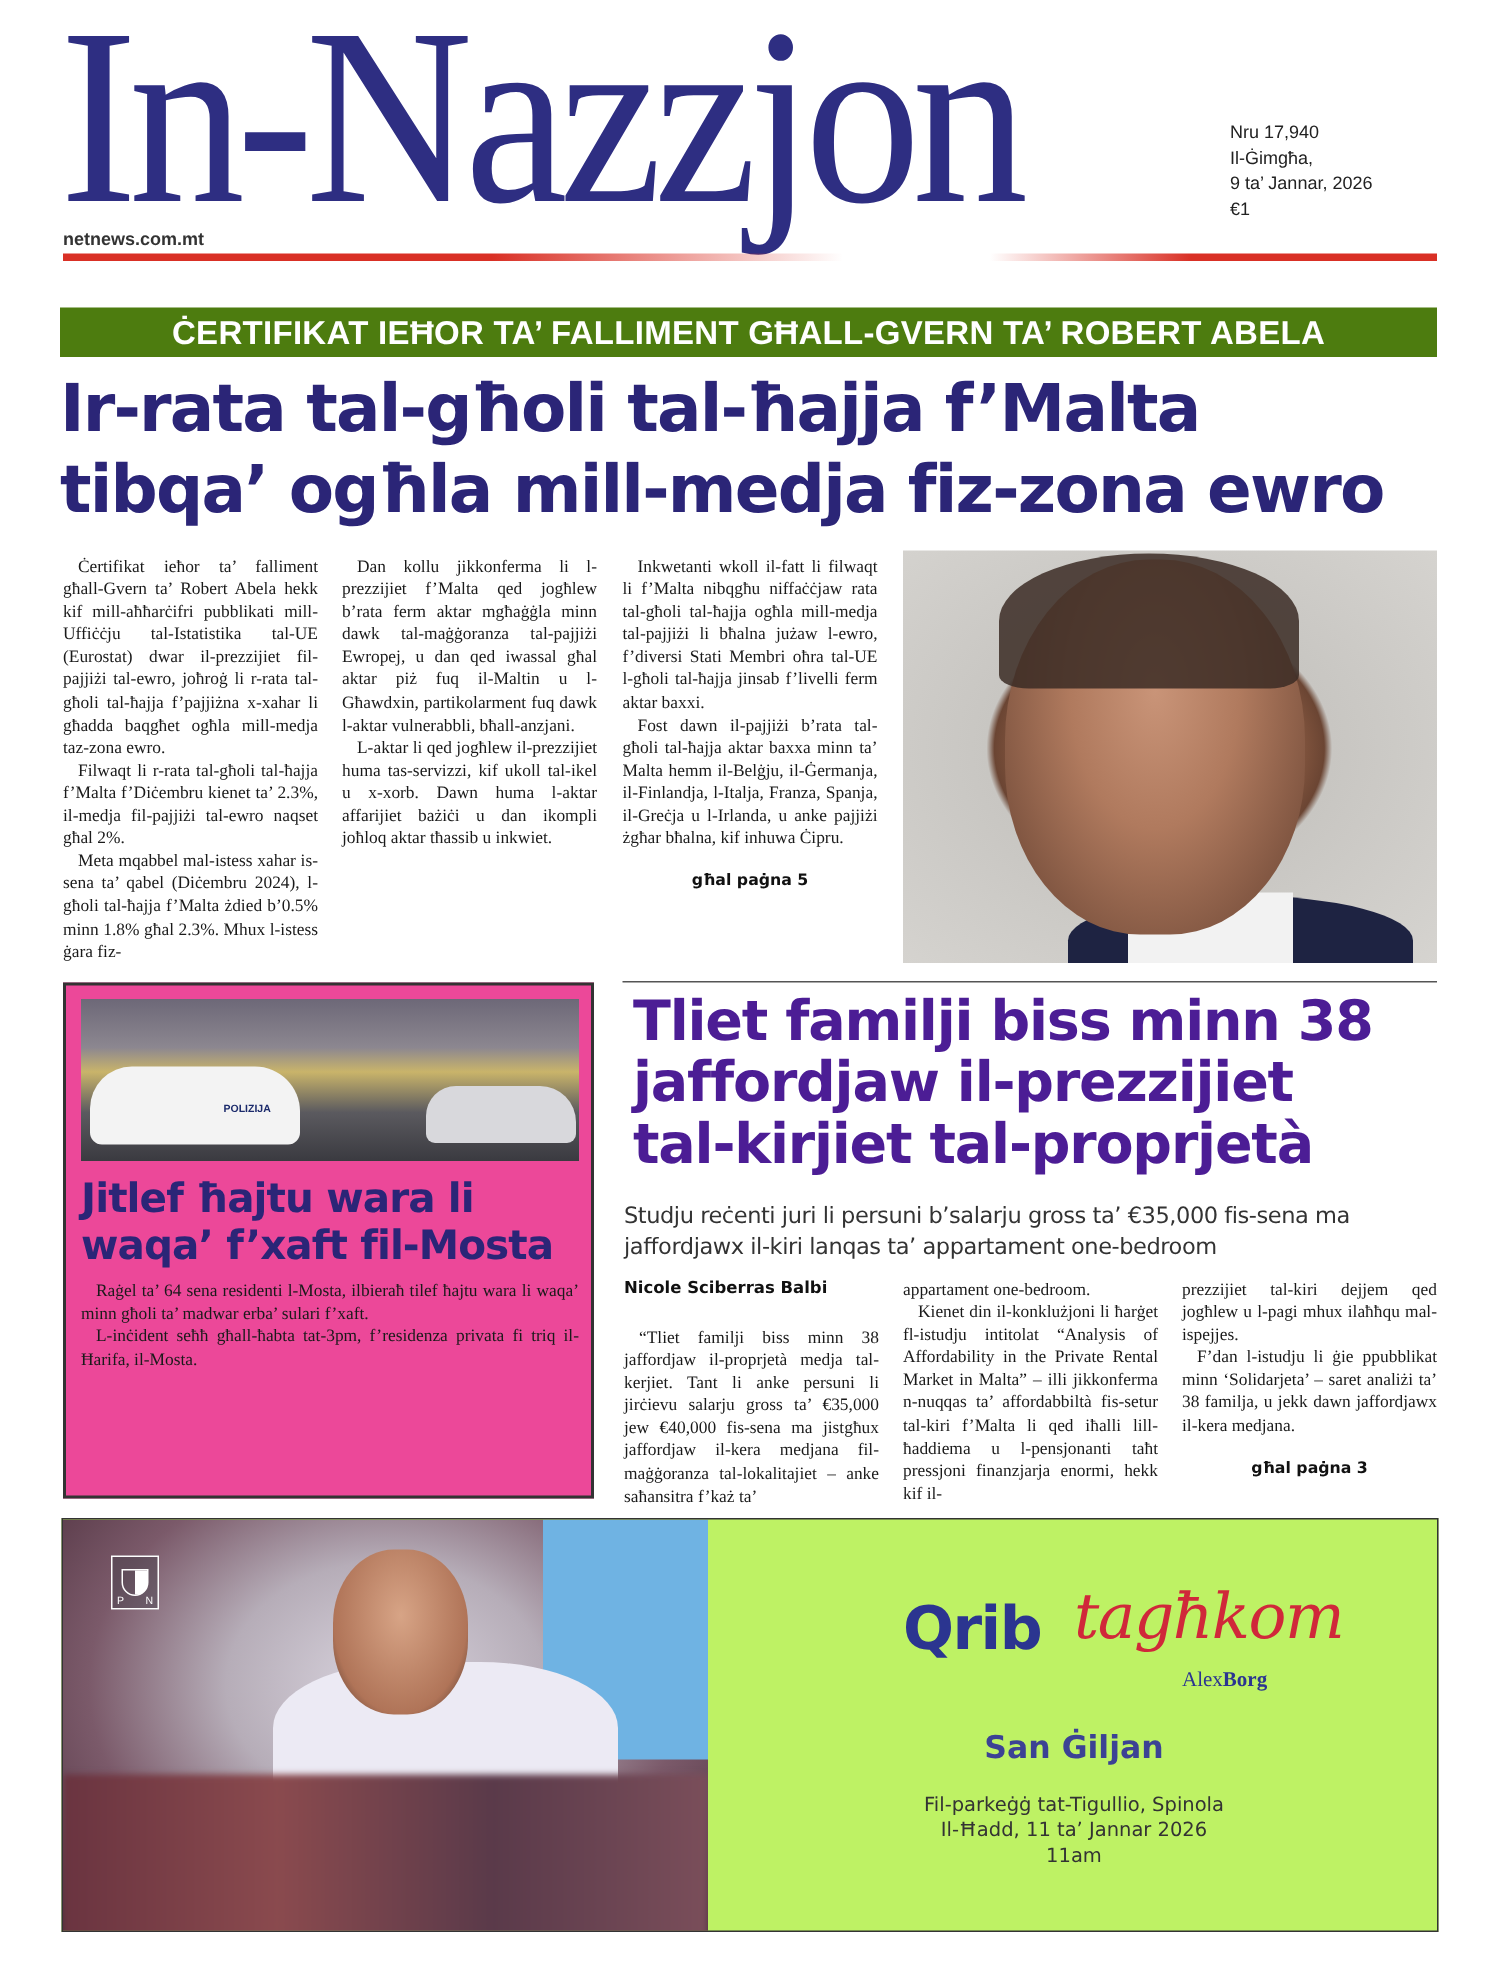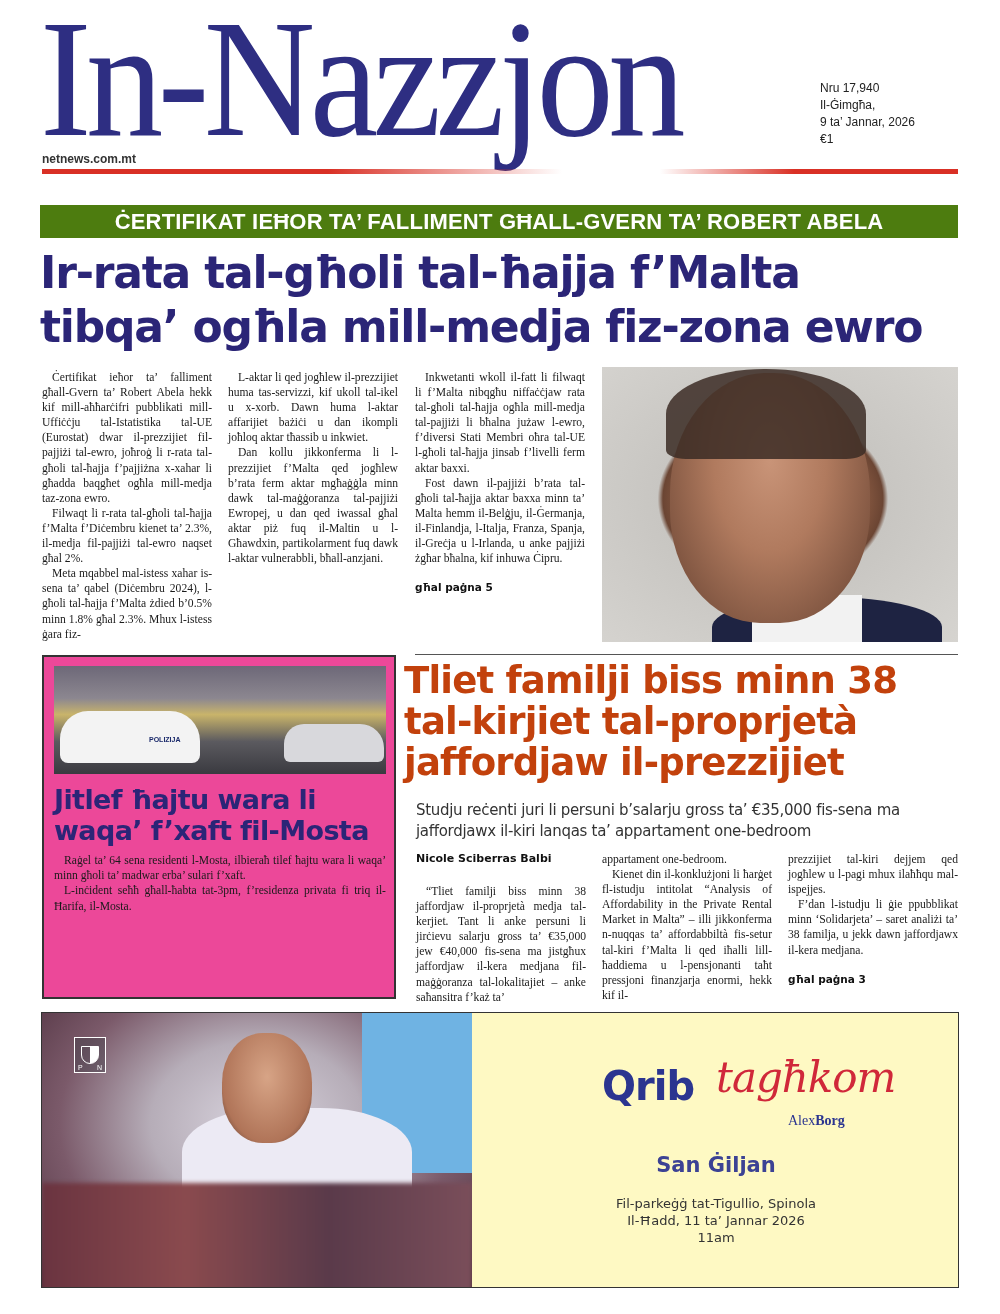--- a/index.html
+++ b/index.html
@@ -26,21 +26,21 @@
     color: #fff; font-family: "Liberation Sans", sans-serif; font-weight: bold; font-size: 22px; line-height: 33px;
     text-align: center; letter-spacing: 0.2px; white-space: nowrap; overflow: hidden; }
 
   .main-headline { position: absolute; left: 40px; top: 246px; width: 930px;
     font-family: "DejaVu Sans", sans-serif; font-weight: bold; font-size: 44px; line-height: 54px;
     color: #2b2577; letter-spacing: -1.2px; }
 
   
   .col { position: absolute; font-family: "Liberation Serif", serif; font-size: 11.6px; line-height: 15.1px; text-align: justify; color: #1a1a1a; }
   .col p { text-indent: 10px; }
-  .go-page { font-family: "DejaVu Sans", sans-serif; font-weight: bold; font-size: 10.5px; color: #111; text-align: left; }
+  .go-page { font-family: "DejaVu Sans", sans-serif; font-weight: bold; font-size: 10.5px; color: #111; text-align: center; }
 
   .photo-abela { position: absolute; left: 602px; top: 367px; width: 356px; height: 275px; overflow: hidden;
     background: radial-gradient(ellipse at 48% 48%, #b88466 0%, #a06a4e 28%, #6b4533 42%, #c8c6c2 44%, #d6d4d0 100%); }
   .abela-head { position: absolute; left: 68px; top: 6px; width: 200px; height: 250px; border-radius: 48% 48% 45% 45%;
     background: radial-gradient(ellipse at 50% 35%, #c99478 0%, #b07a5e 40%, #7e5440 80%); }
   .abela-hair { position: absolute; left: 64px; top: 2px; width: 200px; height: 90px; border-radius: 50% 50% 10% 10%;
     background: #3b2c24; opacity: 0.85; }
   .abela-suit { position: absolute; left: 110px; top: 230px; width: 230px; height: 60px; background: #1e2342; border-radius: 50% 50% 0 0; }
   .abela-shirt { position: absolute; left: 150px; top: 228px; width: 110px; height: 60px; background: #f2f2f2; }
 
@@ -52,28 +52,28 @@
     background: linear-gradient(to bottom, #6d6878 0%, #8c8790 30%, #c9b46a 45%, #5b5a5f 70%, #3a3a40 100%); }
   .car1 { position: absolute; left: 6px; top: 45px; width: 140px; height: 52px; background: #f3f3f3; border-radius: 28px 30px 8px 8px; }
   .car1-label { position: absolute; left: 95px; top: 70px; font-family: "Liberation Sans", sans-serif; font-weight: bold; font-size: 7px; color: #1b2a6b; }
   .car2 { position: absolute; left: 230px; top: 58px; width: 100px; height: 38px; background: #d8d8dc; border-radius: 20px 24px 6px 6px; }
   .mosta-headline { position: absolute; left: 10px; top: 127px; width: 340px; font-family: "DejaVu Sans", sans-serif; font-weight: bold;
     font-size: 27px; line-height: 31px; color: #2b2577; letter-spacing: -0.6px; }
   .mosta-body { position: absolute; left: 10px; top: 196px; width: 332px; font-size: 11.6px; line-height: 15.2px; text-align: justify; }
   .mosta-body p { text-indent: 10px; }
 
   
-  .rent-headline { position: absolute; left: 404px; top: 660px; width: 560px; font-family: "DejaVu Sans", sans-serif; font-weight: bold;
-    font-size: 37px; line-height: 41px; color: #c2410c; letter-spacing: -0.8px; }
+  .rent-headline { position: absolute; left: 422px; top: 660px; width: 560px; font-family: "DejaVu Sans", sans-serif; font-weight: bold;
+    font-size: 37px; line-height: 41px; color: #4c1d95; letter-spacing: -0.8px; }
   .rent-standfirst { position: absolute; left: 416px; top: 800px; width: 550px; font-family: "DejaVu Sans", sans-serif; font-size: 15px;
     line-height: 21px; color: #333; letter-spacing: -0.3px; }
   .byline { position: absolute; left: 416px; top: 852px; font-family: "DejaVu Sans", sans-serif; font-weight: bold; font-size: 11px; color: #111; }
 
   
-  .ad { position: absolute; left: 41px; top: 1012px; width: 918px; height: 276px; border: 1px solid #333; background: #fef9c3; overflow: hidden; }
+  .ad { position: absolute; left: 41px; top: 1012px; width: 918px; height: 276px; border: 1px solid #333; background: #bef264; overflow: hidden; }
   .ad-photo { position: absolute; left: 0; top: 0; width: 430px; height: 276px; overflow: hidden;
     background: radial-gradient(ellipse at 50% 40%, #d9d4de 0%, #b6adb8 35%, #7b5a6a 65%, #4a2c3a 100%); }
   .ad-photo .screen { position: absolute; left: 320px; top: 0; width: 110px; height: 160px; background: #6fb3e3; }
   .ad-photo .person { position: absolute; left: 180px; top: 20px; width: 90px; height: 110px; border-radius: 45%; background: radial-gradient(ellipse at 50% 40%, #d7a486 0%, #b07458 70%, #3a2a24 100%); }
   .ad-photo .shirt { position: absolute; left: 140px; top: 95px; width: 230px; height: 110px; border-radius: 40% 40% 10% 10%; background: #eceaf4; }
   .ad-photo .crowd { position: absolute; left: 0; top: 170px; width: 430px; height: 110px; background: linear-gradient(to right, #6a3440, #8a4a4e, #5a3a4a, #7a4e5a); filter: blur(2px); }
   .pn-logo { position: absolute; left: 32px; top: 24px; width: 32px; height: 36px; border: 1px solid #fff; background: rgba(60,60,70,0.4);
     color: #fff; font-family: "Liberation Sans", sans-serif; font-size: 7px; }
   .pn-logo .shield { position: absolute; left: 6px; top: 8px; width: 18px; height: 18px; background: linear-gradient(to right, transparent 50%, #fff 50%);
     border: 1px solid #fff; border-radius: 0 0 9px 9px; }
@@ -111,22 +111,22 @@
   <div>Ir-rata tal-għoli tal-ħajja f’Malta</div>
   <div>tibqa’ ogħla mill-medja fiz-zona ewro</div>
 </h1>
 
 <div class="col" style="left:42px; top:370px; width:170px;">
   <p>Ċertifikat ieħor ta’ falliment għall-Gvern ta’ Robert Abela hekk kif mill-aħħarċifri pubblikati mill-Uffiċċju tal-Istatistika tal-UE (Eurostat) dwar il-prezzijiet fil-pajjiżi tal-ewro, joħroġ li r-rata tal-għoli tal-ħajja f’pajjiżna x-xahar li għadda baqgħet ogħla mill-medja taz-zona ewro.</p>
   <p>Filwaqt li r-rata tal-għoli tal-ħajja f’Malta f’Diċembru kienet ta’ 2.3%, il-medja fil-pajjiżi tal-ewro naqset għal 2%.</p>
   <p>Meta mqabbel mal-istess xahar is-sena ta’ qabel (Diċembru 2024), l-għoli tal-ħajja f’Malta żdied b’0.5% minn 1.8% għal 2.3%. Mhux l-istess ġara fiz-</p>
 </div>
 <div class="col" style="left:228px; top:370px; width:170px;">
+  <p>Dan kollu jikkonferma li l-prezzijiet f’Malta qed jogħlew b’rata ferm aktar mgħaġġla minn dawk tal-maġġoranza tal-pajjiżi Ewropej, u dan qed iwassal għal aktar piż fuq il-Maltin u l-Għawdxin, partikolarment fuq dawk l-aktar vulnerabbli, bħall-anzjani.</p>
   <p>L-aktar li qed jogħlew il-prezzijiet huma tas-servizzi, kif ukoll tal-ikel u x-xorb. Dawn huma l-aktar affarijiet bażiċi u dan ikompli joħloq aktar tħassib u inkwiet.</p>
-  <p>Dan kollu jikkonferma li l-prezzijiet f’Malta qed jogħlew b’rata ferm aktar mgħaġġla minn dawk tal-maġġoranza tal-pajjiżi Ewropej, u dan qed iwassal għal aktar piż fuq il-Maltin u l-Għawdxin, partikolarment fuq dawk l-aktar vulnerabbli, bħall-anzjani.</p>
 </div>
 <div class="col" style="left:415px; top:370px; width:170px;">
   <p>Inkwetanti wkoll il-fatt li filwaqt li f’Malta nibqgħu niffaċċjaw rata tal-għoli tal-ħajja ogħla mill-medja tal-pajjiżi li bħalna jużaw l-ewro, f’diversi Stati Membri oħra tal-UE l-għoli tal-ħajja jinsab f’livelli ferm aktar baxxi.</p>
   <p>Fost dawn il-pajjiżi b’rata tal-għoli tal-ħajja aktar baxxa minn ta’ Malta hemm il-Belġju, il-Ġermanja, il-Finlandja, l-Italja, Franza, Spanja, il-Greċja u l-Irlanda, u anke pajjiżi żgħar bħalna, kif inhuwa Ċipru.</p>
   <div class="go-page" style="margin-top:14px;">għal paġna 5</div>
 </div>
 
 <div class="photo-abela">
   <div class="abela-suit"></div>
   <div class="abela-shirt"></div>
@@ -146,22 +146,22 @@
   </h2>
   <div class="mosta-body">
     <p>Raġel ta’ 64 sena residenti l-Mosta, ilbieraħ tilef ħajtu wara li waqa’ minn għoli ta’ madwar erba’ sulari f’xaft.</p>
     <p>L-inċident seħħ għall-ħabta tat-3pm, f’residenza privata fi triq il-Ħarifa, il-Mosta.</p>
   </div>
 </div>
 
 <div class="divider-right"></div>
 <h2 class="rent-headline">
   <div>Tliet familji biss minn 38</div>
+  <div>jaffordjaw il-prezzijiet</div>
   <div>tal-kirjiet tal-proprjetà</div>
-  <div>jaffordjaw il-prezzijiet</div>
 </h2>
 <div class="rent-standfirst">Studju reċenti juri li persuni b’salarju gross ta’ €35,000 fis-sena ma jaffordjawx il-kiri lanqas ta’ appartament one-bedroom</div>
 <div class="byline">Nicole Sciberras Balbi</div>
 
 <div class="col" style="left:416px; top:884px; width:170px;">
   <p>“Tliet familji biss minn 38 jaffordjaw il-proprjetà medja tal-kerjiet. Tant li anke persuni li jirċievu salarju gross ta’ €35,000 jew €40,000 fis-sena ma jistgħux jaffordjaw il-kera medjana fil-maġġoranza tal-lokalitajiet – anke saħansitra f’każ ta’</p>
 </div>
 <div class="col" style="left:602px; top:852px; width:170px;">
   <p style="text-indent:0">appartament one-bedroom.</p>
   <p>Kienet din il-konklużjoni li ħarġet fl-istudju intitolat “Analysis of Affordability in the Private Rental Market in Malta” – illi jikkonferma n-nuqqas ta’ affordabbiltà fis-setur tal-kiri f’Malta li qed iħalli lill-ħaddiema u l-pensjonanti taħt pressjoni finanzjarja enormi, hekk kif il-</p>

